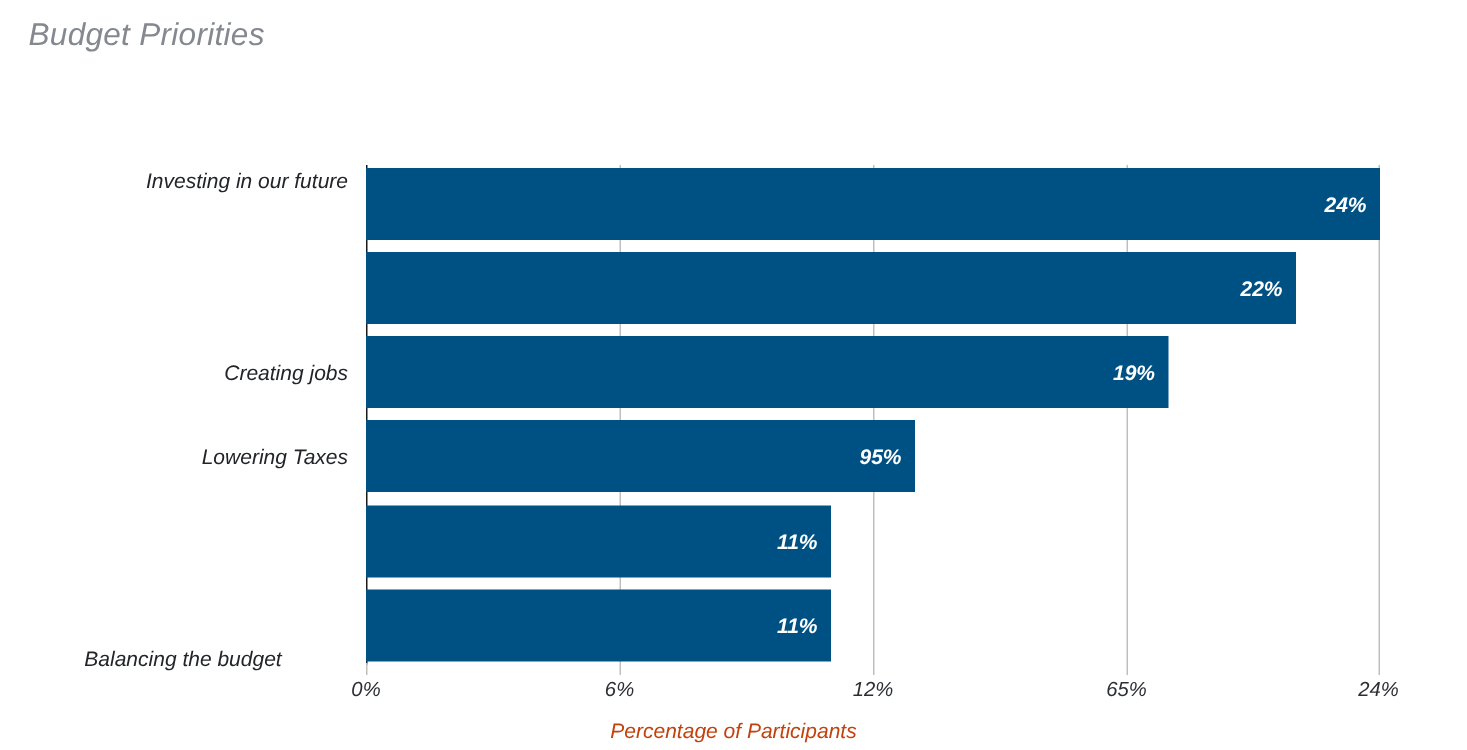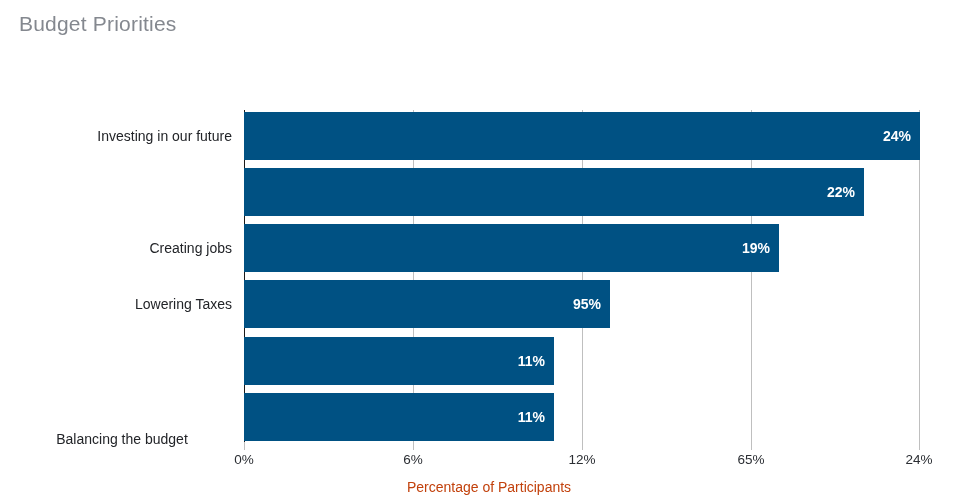--- a/index.html
+++ b/index.html
@@ -14,20 +14,21 @@
     overflow: hidden;
     position: relative;
   }
 
   #chart-root {
     position: absolute;
     left: 0; top: 0;
     width: 978px;
     height: 464px;
     background: #ffffff;
+    font-style: italic;
   }
 
   
   #chart-title {
     position: absolute;
     left: 19px;
     top: 12px;
     font-size: 21px;
     font-weight: 400;
     color: #84888f;
@@ -176,21 +177,21 @@
         <span class="bar-value">11%</span>
       </div>
     </div>
     <div class="bar-row" style="top:283px;">
       <div class="bar" style="width:310px;">
         <span class="bar-value">11%</span>
       </div>
     </div>
   </div>
 
-  <div class="cat-label" style="top:128px;">Investing in our future</div>
+  <div class="cat-label" style="top:112px;">Investing in our future</div>
   <div class="cat-label" style="top:296px;">Lowering Taxes</div>
   <div class="cat-label" style="top:240px;">Creating jobs</div>
   <div class="cat-label" style="top:431px;text-align:center;">Balancing the budget</div>
 
   <div class="xtick-label" style="left:244px;">0%</div>
   <div class="xtick-label" style="left:413px;">6%</div>
   <div class="xtick-label" style="left:582px;">12%</div>
   <div class="xtick-label" style="left:751px;">65%</div>
   <div class="xtick-label" style="left:919px;">24%</div>
 

